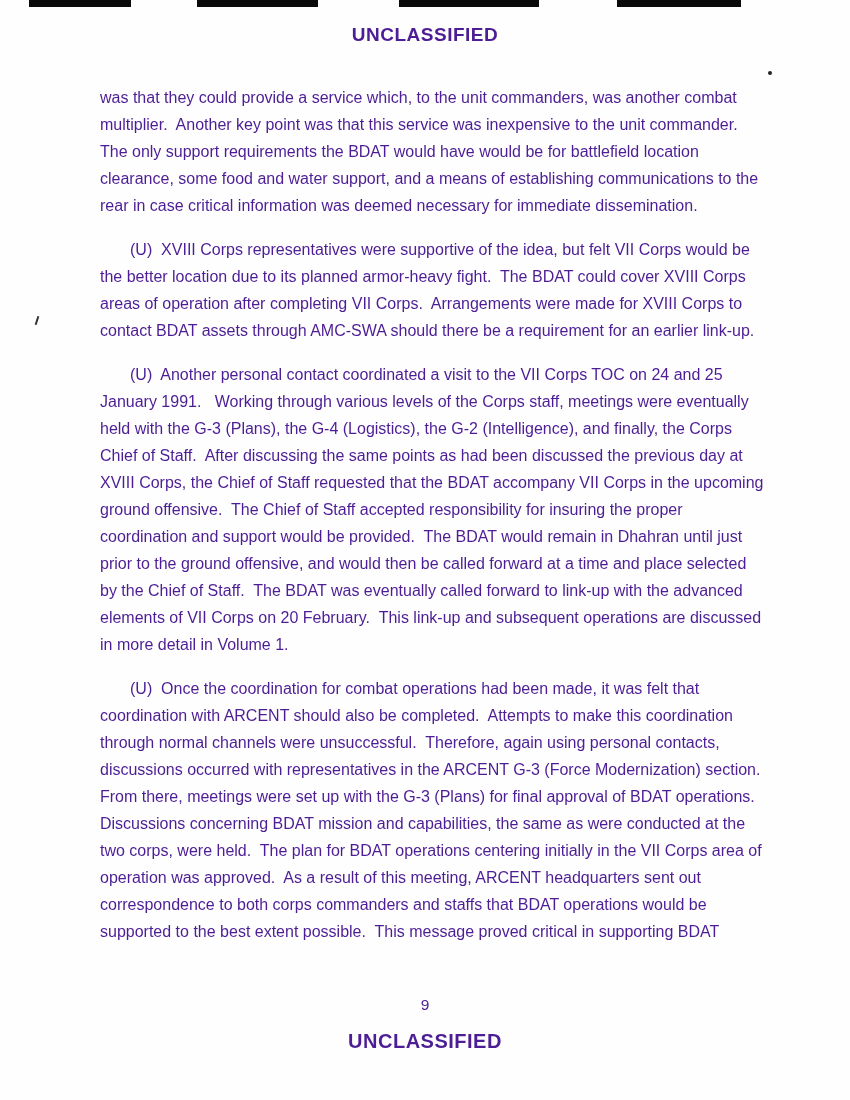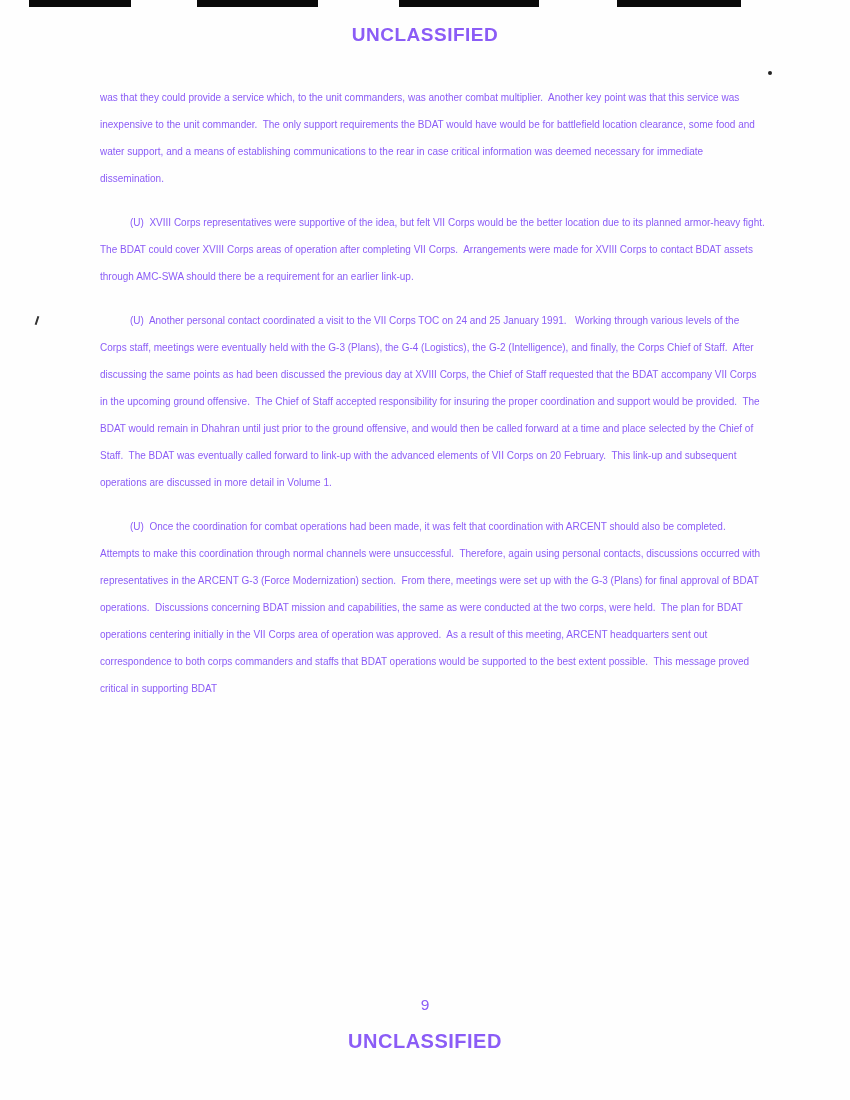--- a/index.html
+++ b/index.html
@@ -6,21 +6,21 @@
     margin: 0;
     padding: 0;
     background: #ffffff;
   }
   .page {
     position: relative;
     width: 850px;
     height: 1100px;
     background: #fefefe;
     font-family: "Liberation Sans", sans-serif;
-    color: #8b5cf6;
+    color: #4c1d95;
     overflow: hidden;
   }
   
   .scan-bar {
     position: absolute;
     top: 0;
     height: 7px;
     background: #0a0a0a;
   }
   .scan-bar.b1 { left: 29px;  width: 102px; }
@@ -59,21 +59,21 @@
   }
 
   .doc-body {
     position: absolute;
     top: 84px;
     left: 100px;
     width: 665px;
   }
   .para {
     margin: 0 0 17px 0;
-    font-size: 10px;
+    font-size: 16px;
     line-height: 27px;
     text-align: left;
     white-space: pre-wrap;
   }
   .para.indent {
     text-indent: 30px;
     margin-top: 17px;
   }
 
   .page-number {

